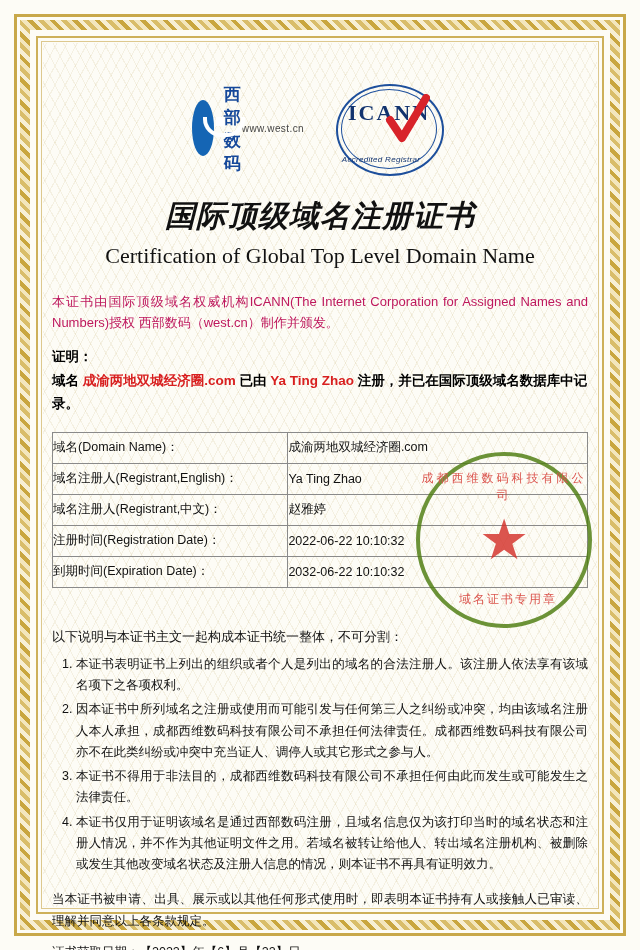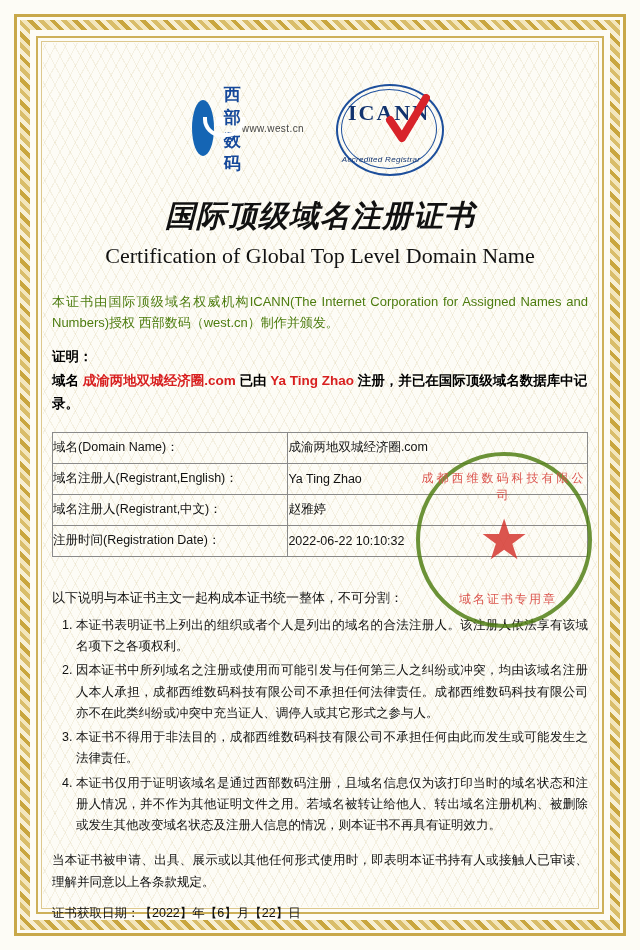--- a/index.html
+++ b/index.html
@@ -174,21 +174,21 @@
     font-family: "Liberation Serif", serif;
     font-size: 22px;
     color: #111;
     margin-top: 6px;
   }
 
   
   .body-block {
     margin-top: 22px;
     font-size: 13px;
-    color: #4d7c0f;
+    color: #be185d;
     line-height: 1.65;
     text-align: justify;
   }
   .label-strong {
     font-weight: bold;
     margin-top: 14px;
     font-size: 13.5px;
   }
   .stmt {
     margin-top: 4px;
@@ -245,21 +245,21 @@
     position: absolute;
     left: 8px; right: 0; bottom: 16px;
     text-align: center;
     font-size: 12px;
     color: #d4312a;
     letter-spacing: 2px;
   }
 
   
   .terms-intro {
-    margin-top: 32px;
+    margin-top: 40px;
     font-size: 13px;
     color: #111;
   }
   ol.terms {
     margin: 8px 0 0 0;
     padding-left: 24px;
     font-size: 12.5px;
     line-height: 1.7;
     color: #111;
     text-align: justify;
@@ -330,20 +330,24 @@
           <td>Ya Ting Zhao</td>
         </tr>
         <tr>
           <td class="key">域名注册人(Registrant,中文)：</td>
           <td>赵雅婷</td>
         </tr>
         <tr>
           <td class="key">注册时间(Registration Date)：</td>
           <td>2022-06-22 10:10:32</td>
         </tr>
+        <tr>
+          <td class="key">到期时间(Expiration Date)：</td>
+          <td>2032-06-22 10:10:32</td>
+        </tr>
       </tbody>
     </table>
 
     <div class="terms-intro">以下说明与本证书主文一起构成本证书统一整体，不可分割：</div>
     <ol class="terms">
       <li>本证书表明证书上列出的组织或者个人是列出的域名的合法注册人。该注册人依法享有该域名项下之各项权利。</li>
       <li>因本证书中所列域名之注册或使用而可能引发与任何第三人之纠纷或冲突，均由该域名注册人本人承担，成都西维数码科技有限公司不承担任何法律责任。成都西维数码科技有限公司亦不在此类纠纷或冲突中充当证人、调停人或其它形式之参与人。</li>
       <li>本证书不得用于非法目的，成都西维数码科技有限公司不承担任何由此而发生或可能发生之法律责任。</li>
       <li>本证书仅用于证明该域名是通过西部数码注册，且域名信息仅为该打印当时的域名状态和注册人情况，并不作为其他证明文件之用。若域名被转让给他人、转出域名注册机构、被删除或发生其他改变域名状态及注册人信息的情况，则本证书不再具有证明效力。</li>
     </ol>

